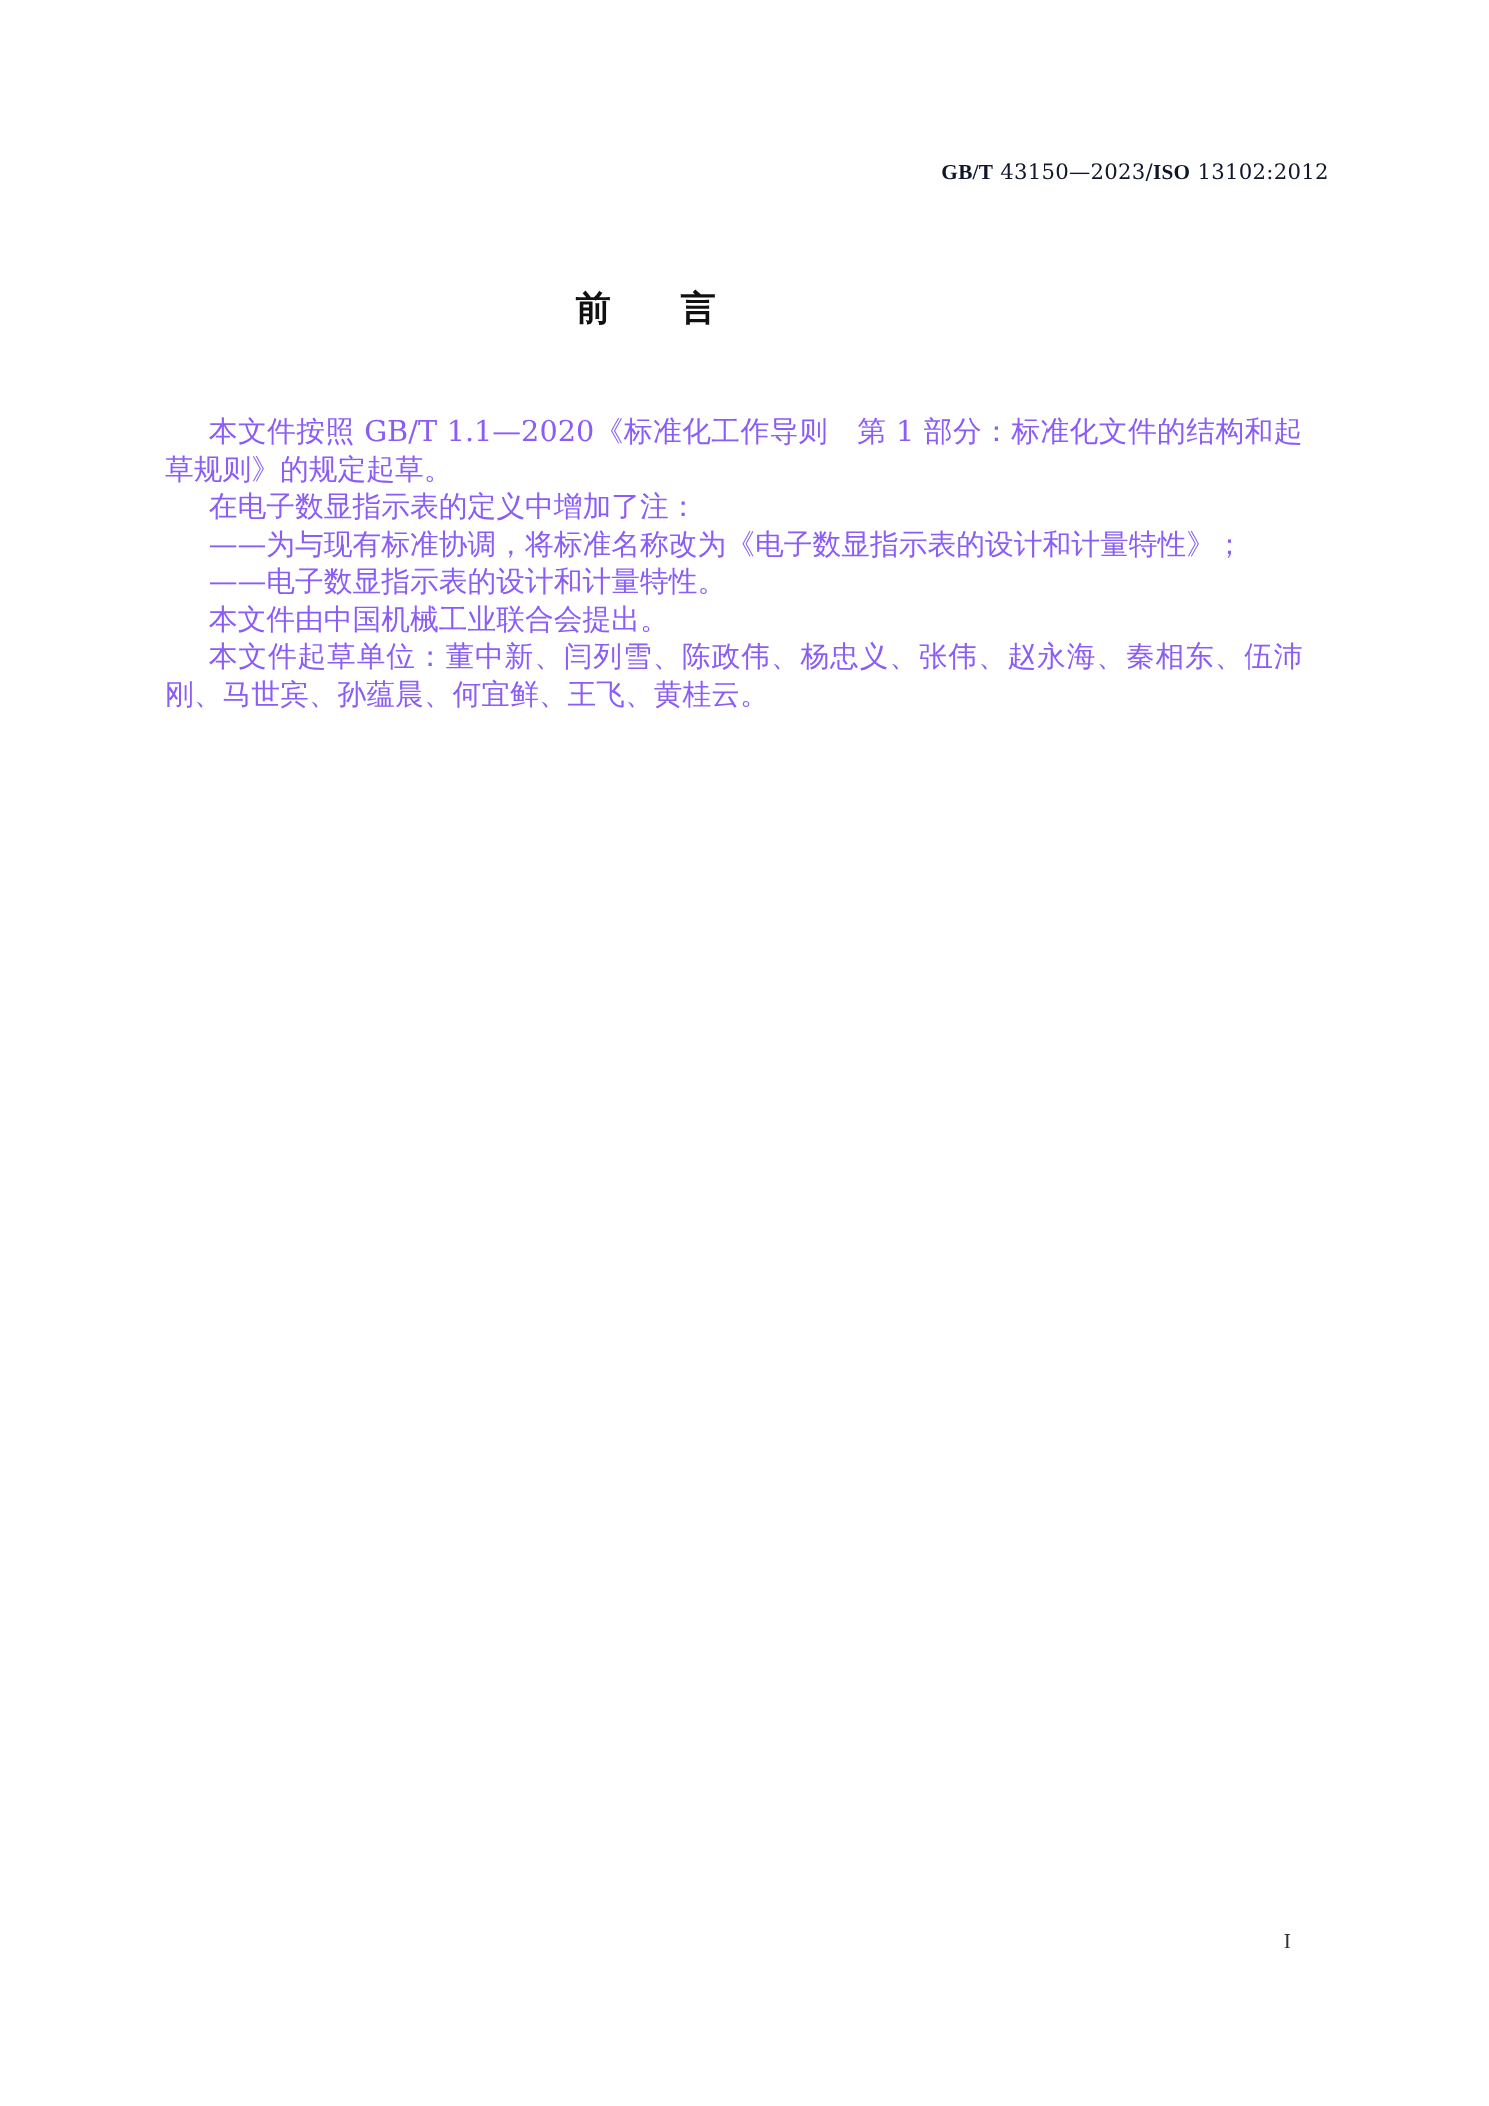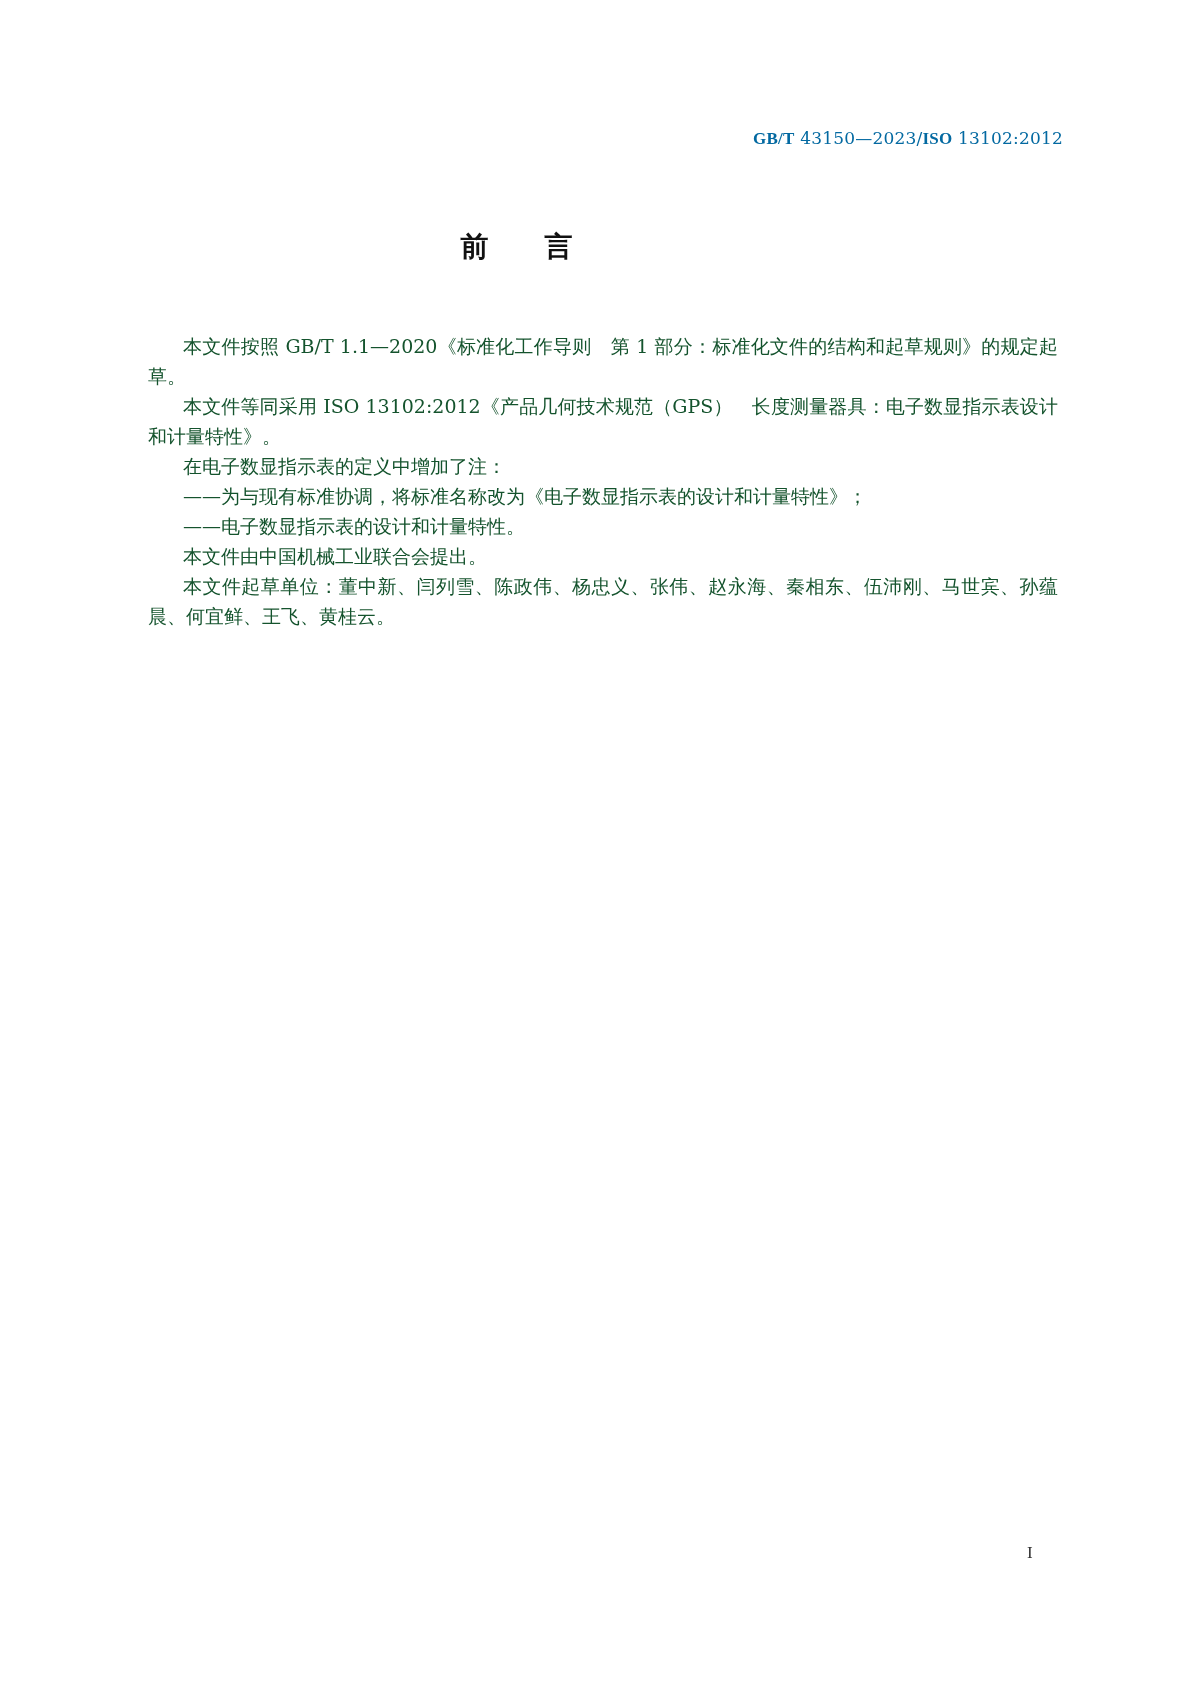--- a/index.html
+++ b/index.html
@@ -14,21 +14,21 @@
       overflow: hidden;
       font-family: "DejaVu Serif", "Liberation Serif", serif;
       color: #1a1a1a;
     }
     .std-header {
       position: absolute;
       top: 128px;
       right: 128px;
       font-size: 17px;
       letter-spacing: 0.2px;
-      color: #0369a1;
+      color: #0f172a;
       white-space: nowrap;
     }
     .std-header .b {
       font-weight: bold;
       font-family: "Liberation Serif", "DejaVu Serif", serif;
     }
     .title {
       position: absolute;
       top: 228px;
       left: 0;
@@ -41,25 +41,25 @@
     }
     .title span {
       display: inline-block;
     }
     .title .gap {
       width: 56px;
     }
     .body {
       position: absolute;
       top: 331px;
-      left: 148px;
+      left: 132px;
       width: 910px;
-      font-size: 19px;
+      font-size: 23px;
       line-height: 30px;
-      color: #14532d;
+      color: #8b5cf6;
     }
     .body p {
       margin: 0;
       text-indent: 35px;
       text-align: justify;
     }
     .body p.dash {
       text-indent: 35px;
     }
     .page-num {
@@ -77,21 +77,20 @@
 <div class="std-header">
   <span class="b">GB/T</span><span> 43150—2023/</span><span class="b">ISO</span><span> 13102:2012</span>
 </div>
 
 <div class="title">
   <span>前</span><span class="gap"></span><span>言</span>
 </div>
 
 <div class="body">
   <p>本文件按照 GB/T 1.1—2020《标准化工作导则　第 1 部分：标准化文件的结构和起草规则》的规定起草。</p>
-  <p>本文件等同采用 ISO 13102:2012《产品几何技术规范（GPS）　长度测量器具：电子数显指示表设计和计量特性》。</p>
   <p>在电子数显指示表的定义中增加了注：</p>
   <p class="dash">——为与现有标准协调，将标准名称改为《电子数显指示表的设计和计量特性》；</p>
   <p class="dash">——电子数显指示表的设计和计量特性。</p>
   <p>本文件由中国机械工业联合会提出。</p>
   <p>本文件起草单位：董中新、闫列雪、陈政伟、杨忠义、张伟、赵永海、秦相东、伍沛刚、马世宾、孙蕴晨、何宜鲜、王飞、黄桂云。</p>
 </div>
 
 <div class="page-num">I</div>
 
 </body></html>

